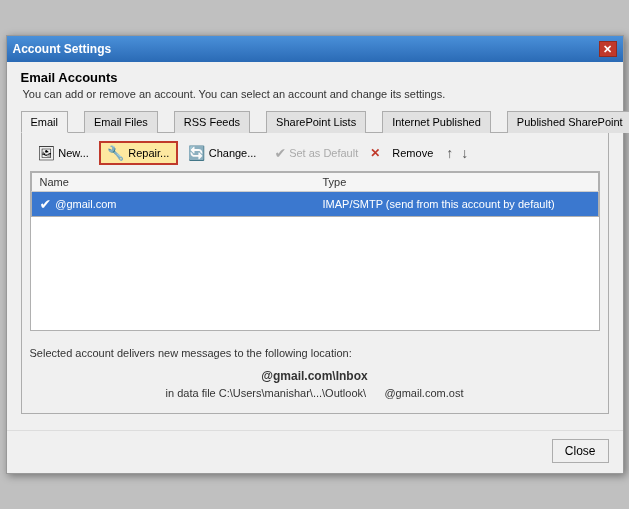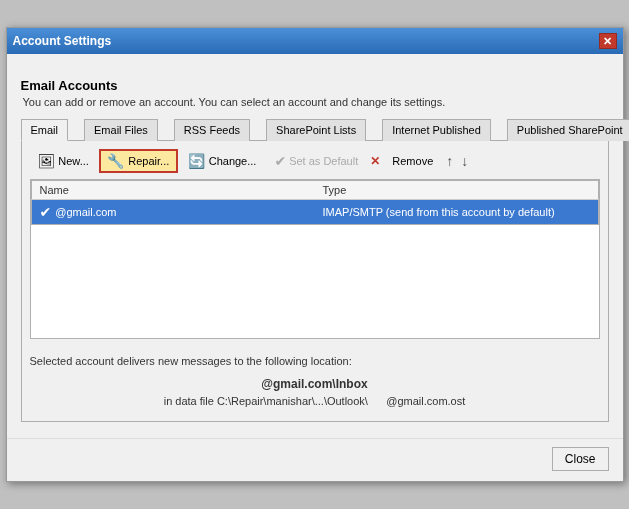--- a/index.html
+++ b/index.html
@@ -44,21 +44,21 @@
       height: 16px;
       font-size: 11px;
       cursor: pointer;
       display: flex;
       align-items: center;
       justify-content: center;
       font-weight: bold;
     }
 
     .window-body {
-      padding: 24px 14px 10px 14px;
+      padding: 8px 14px 10px 14px;
     }
 
     .section-title {
       font-weight: bold;
       font-size: 13px;
       margin-bottom: 3px;
     }
 
     .section-desc {
       font-size: 11px;
@@ -282,21 +282,21 @@
                 <td>IMAP/SMTP (send from this account by default)</td>
               </tr>
             </tbody>
         </table>
       </div>
 
       <div class="deliver-section">
         <div>Selected account delivers new messages to the following location:</div>
         <div class="deliver-bold">@gmail.com\Inbox</div>
         <div class="deliver-info">
-          <span>in data file C:\Repair\manishar\...\Outlook\</span>
+          <span>in data file C:\Users\manishar\...\Outlook\</span>
           &nbsp;&nbsp;&nbsp;&nbsp;
           <span>@gmail.com.ost</span>
         </div>
       </div>
     </div>
   </div>
 
   <div class="footer">
     <button class="btn-close">Close</button>
   </div>

